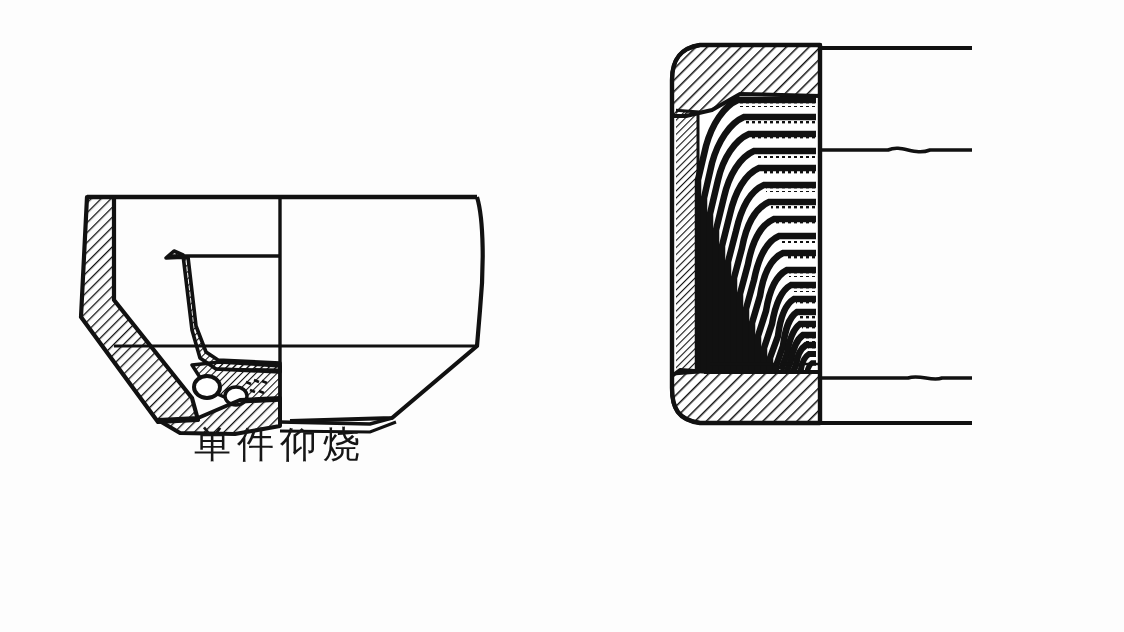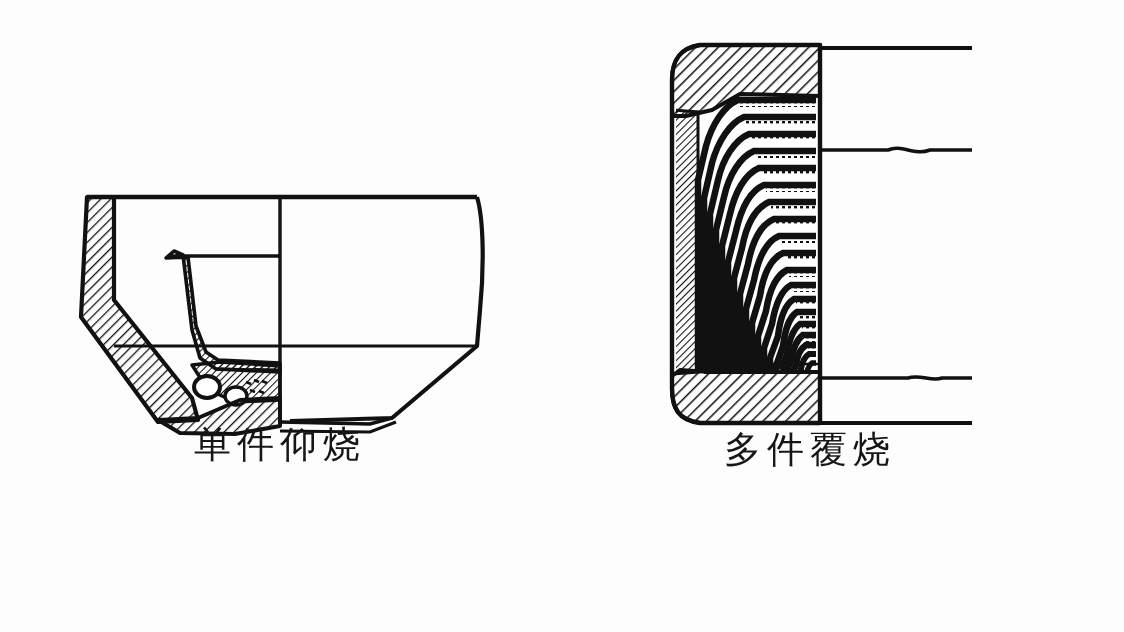--- a/index.html
+++ b/index.html
@@ -269,15 +269,14 @@
 
       <g>
         <path d="M 200 28 L 352 28" fill="none" stroke="#111111" stroke-width="4"></path>
         <path d="M 200 130 L 268 130 C 282 124 294 136 310 130 L 352 130" fill="none" stroke="#111111" stroke-width="3.6"></path>
         <path d="M 200 358 L 288 358 C 300 354 312 362 322 358 L 352 358" fill="none" stroke="#111111" stroke-width="3.6"></path>
         <path d="M 200 403 L 352 403" fill="none" stroke="#111111" stroke-width="4"></path>
       </g>
     </svg>
   </div>
 
-  <div class="caption" id="caption-stack">多件覆烧</div>
 
 </div>
 
 </body></html>

